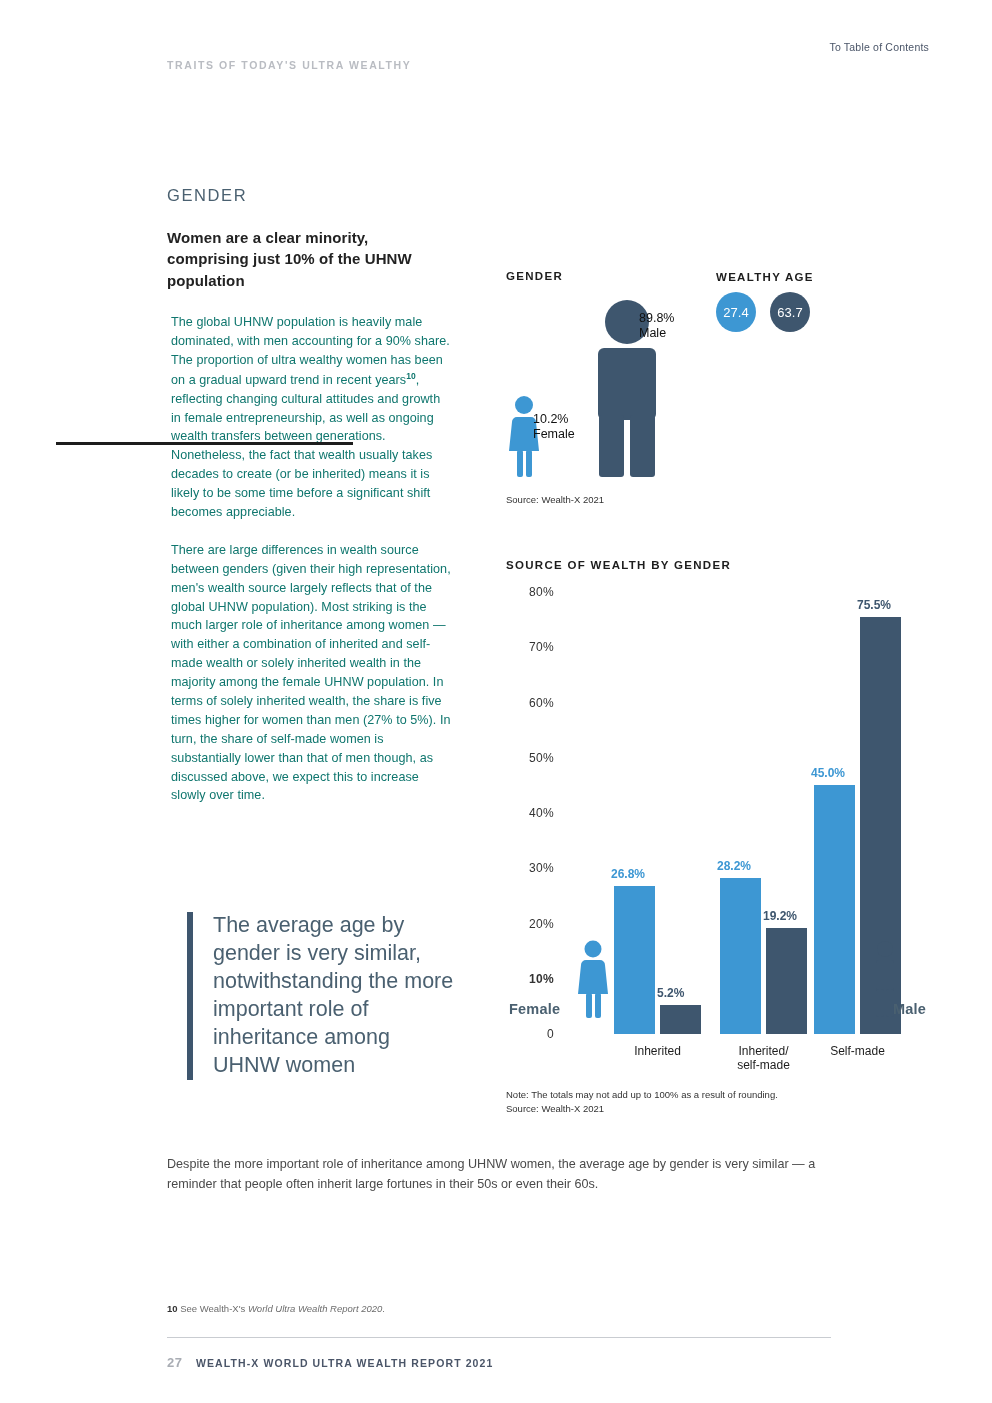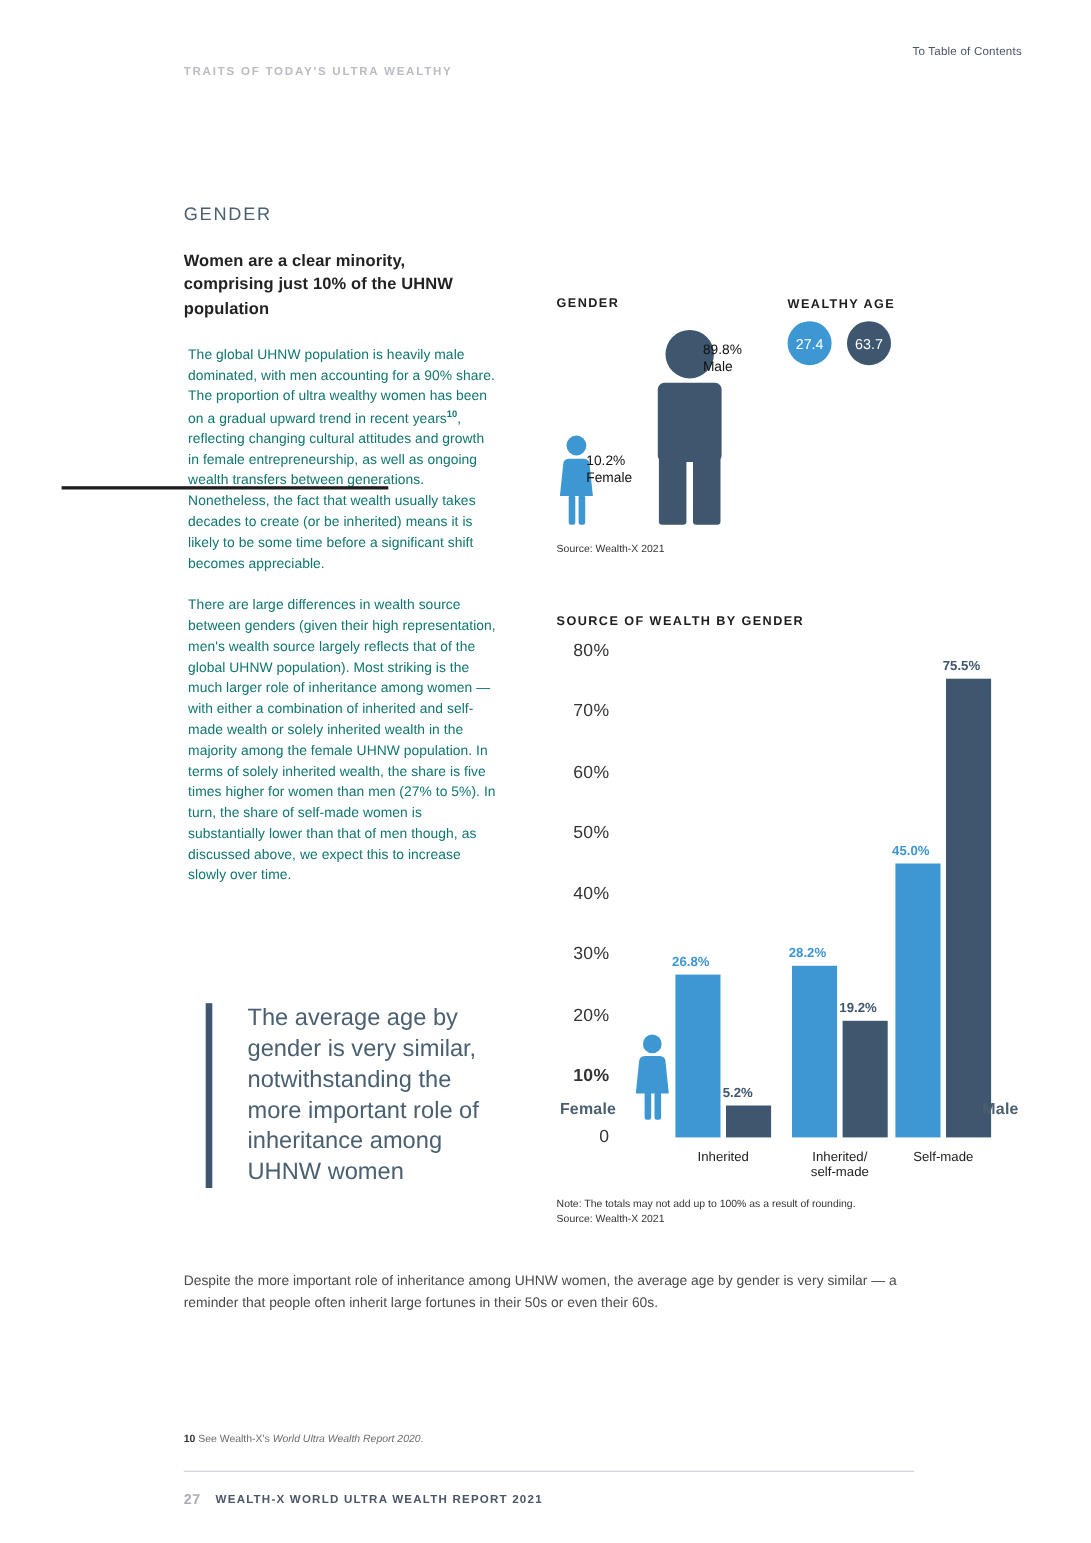--- a/index.html
+++ b/index.html
@@ -38,21 +38,21 @@
   }
   .body-p{
     font-size:12.6px; line-height:1.50; color:#0f766e;
     margin:0 0 19px 4px; letter-spacing:.05px;
   }
   .body-p sup{ font-size:8.5px; font-weight:700; }
 
   
   .pullquote{
     position:absolute; left:187px; top:912px; width:270px;
-    border-left:6px solid #3e566e; padding-left:32px;
+    border-left:6px solid #3e566e; padding-left:20px;
   }
   .pullquote p{
     margin:0; font-size:21.5px; line-height:1.30;
     color:#4a6070; font-weight:400;
   }
 
   
   .info-block{ position:absolute; left:506px; top:270px; width:400px; }
   .mini-title{
     font-size:11.5px; font-weight:700; letter-spacing:1.3px;
@@ -86,21 +86,21 @@
   .chart-title{
     position:absolute; left:506px; top:559px;
     font-size:11.5px; font-weight:700; letter-spacing:1.3px; color:#1d1d1d;
   }
   .chart{
     position:absolute; left:506px; top:592px;
     width:390px; height:500px;
   }
   .ytick{
     position:absolute; right:0; transform:translateY(-50%);
-    font-size:16px; color:#333; letter-spacing:.3px;
+    font-size:12px; color:#333; letter-spacing:.3px;
     width:40px; text-align:right;
   }
   .ytick-wrap{ position:absolute; left:0; top:0; width:48px; height:442px; }
   .plot{
     position:absolute; left:56px; top:0; width:334px; height:442px;
   }
   .axis-line{
     position:absolute; left:56px; top:442px; width:297px; height:2.5px;
     background:#1d1d1d;
   }

